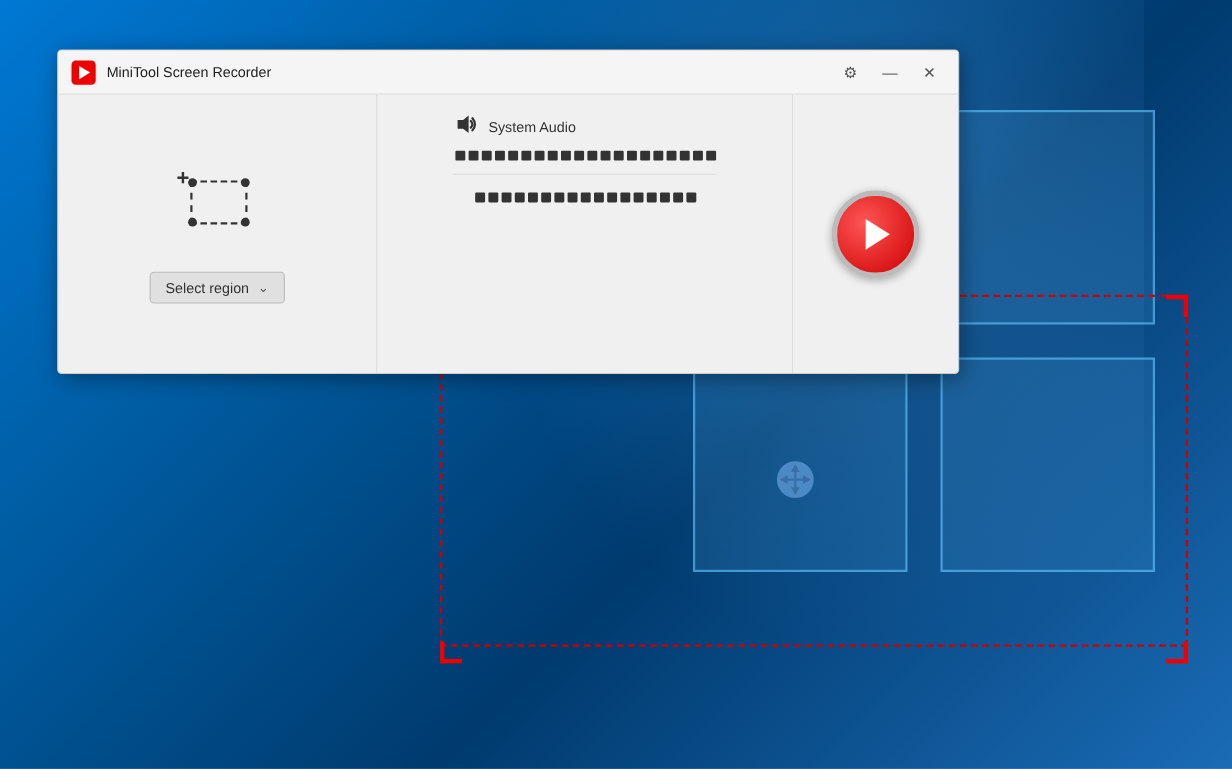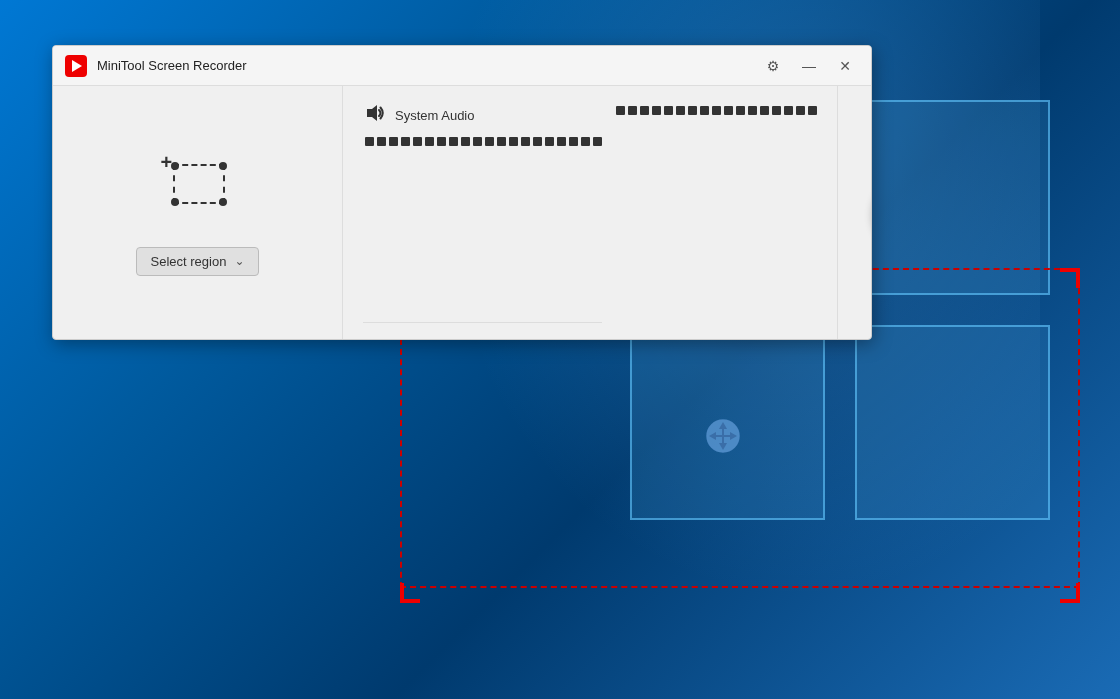--- a/index.html
+++ b/index.html
@@ -232,23 +232,24 @@
     .chevron-down {
       font-size: 12px;
       color: #555;
     }
 
     
     .middle-panel {
       flex: 1;
       padding: 16px 20px;
       display: flex;
-      flex-direction: row;
+      flex-direction: column;
       gap: 12px;
       border-right: 1px solid #ddd;
+      align-items: center;
     }
 
     .audio-section {
       padding-bottom: 12px;
       border-bottom: 1px solid #ddd;
     }
 
     .section-header {
       display: flex;
       align-items: center;

